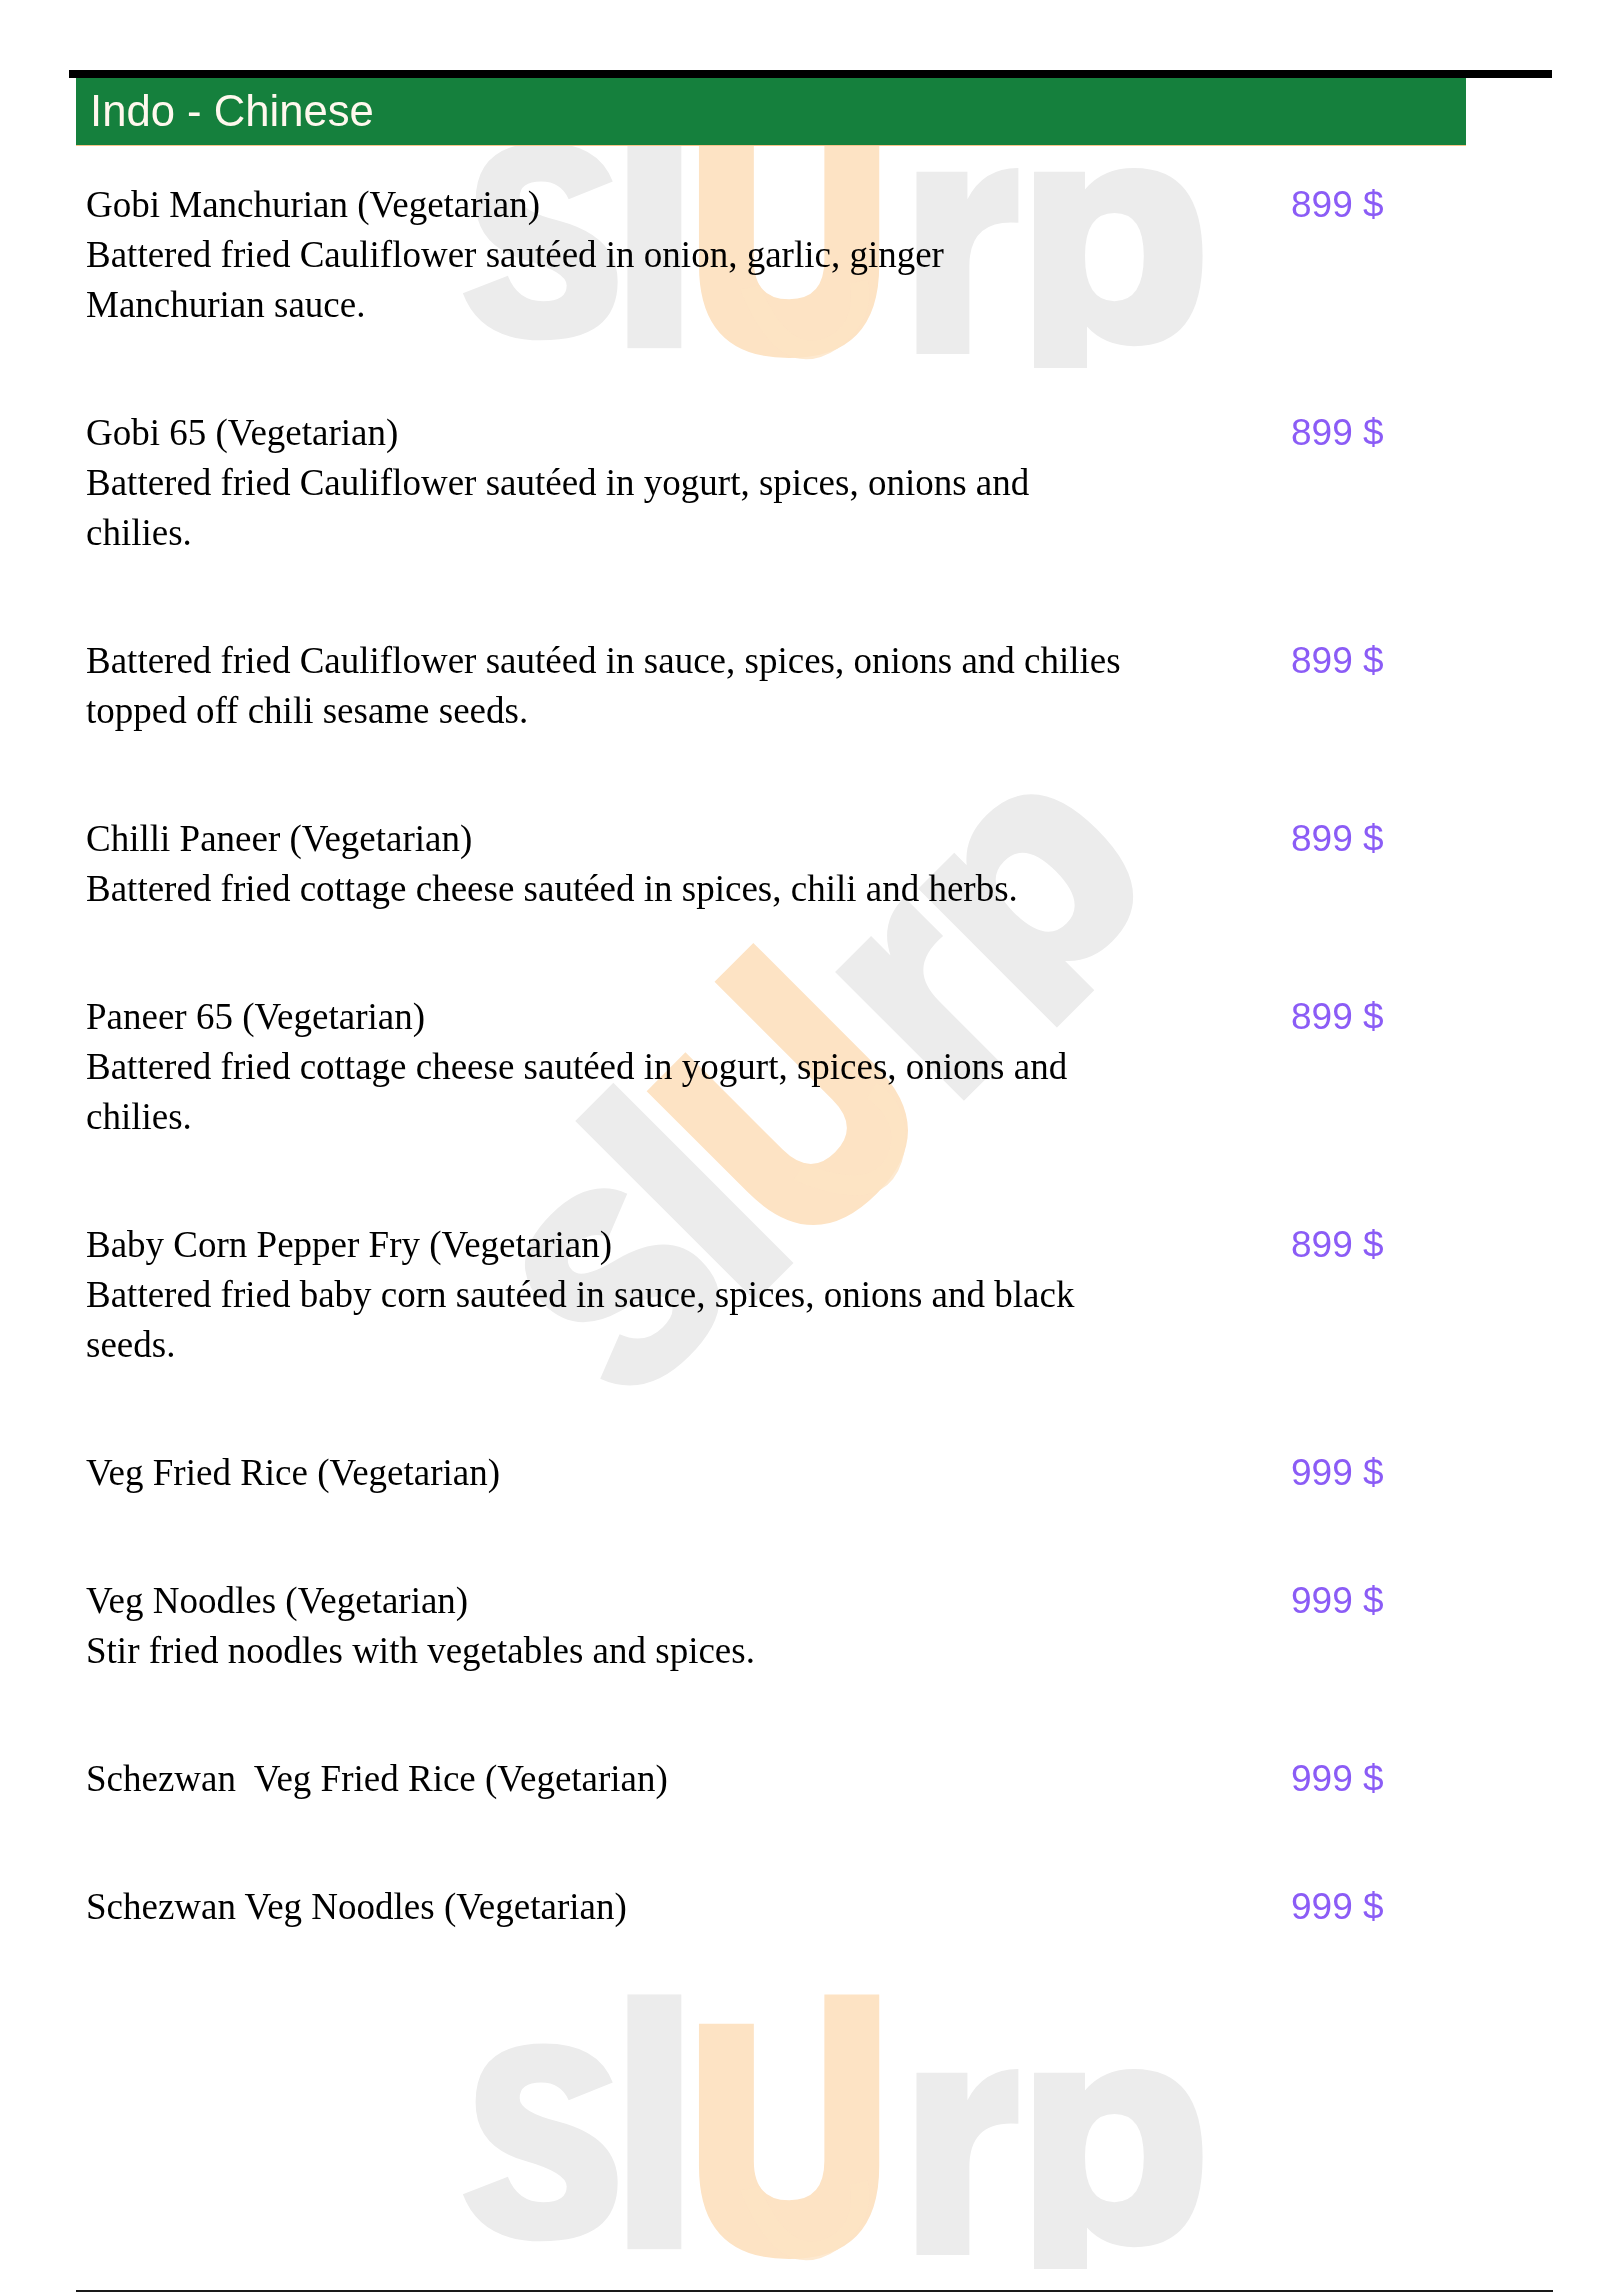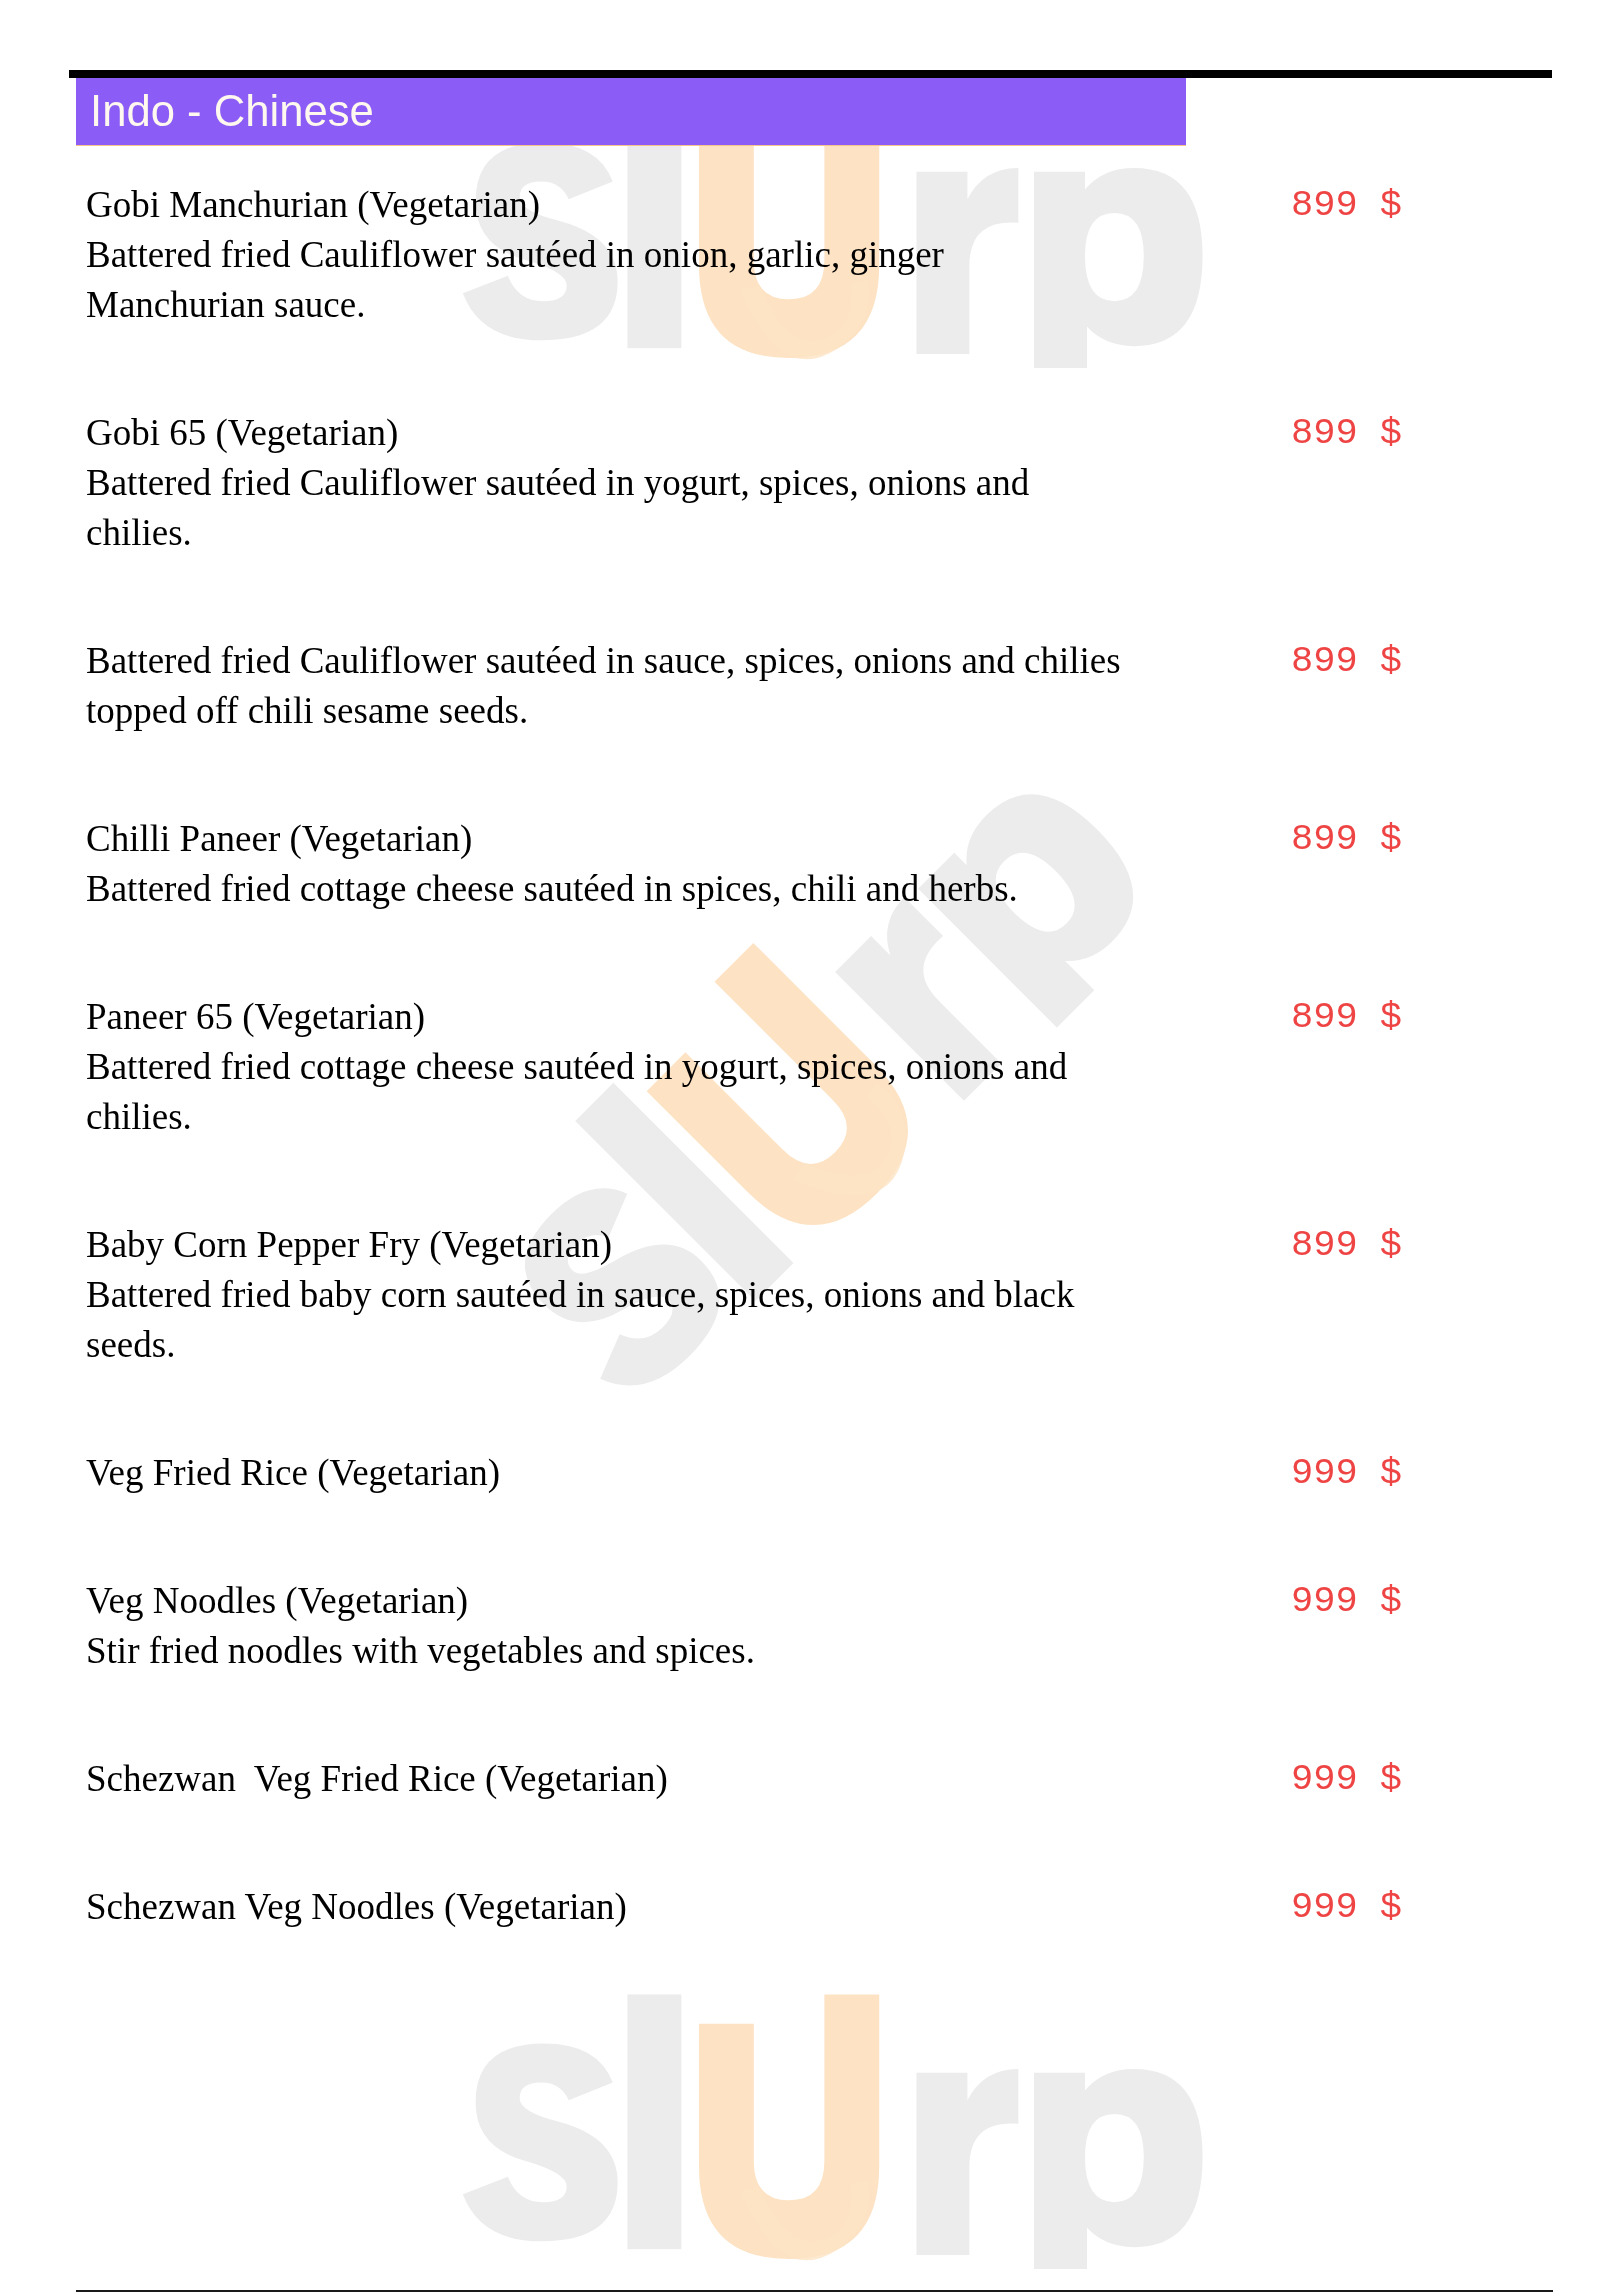--- a/index.html
+++ b/index.html
@@ -14,22 +14,22 @@
   .watermark svg { width: 100%; height: 100%; display: block; }
   .wm-top { left: 407px; top: 54px; }
   .wm-mid { left: 382px; top: 912px; transform: rotate(-45deg); transform-origin: 50% 50%; }
   .wm-bot { left: 407px; top: 1955px; }
 
   .top-rule {
     position: absolute; left: 69px; top: 70px; width: 1483px; height: 7.8px;
     background: #000000; z-index: 2;
   }
   .section-header {
-    position: absolute; left: 76px; top: 77px; width: 1110px; height: 68px;
-    background: #8b5cf6; z-index: 1;
+    position: absolute; left: 76px; top: 77px; width: 1390px; height: 68px;
+    background: #15803d; z-index: 1;
     box-shadow: 0 1px 0 #F6C48A;
   }
   .section-title {
     position: absolute; left: 13.7px; top: 3.9px;
     font-family: "Liberation Sans", sans-serif;
     font-size: 45px; line-height: 59px;
     color: #FFF8EE; white-space: nowrap;
     transform: scaleX(0.97); transform-origin: left center;
   }
 
@@ -41,22 +41,22 @@
     margin-bottom: 78px;
   }
   .item-text {
     width: 1176px;
     font-family: Liberation Serif, serif;
     font-size: 37px; line-height: 50px; color: #000000;
   }
   .item-name, .item-desc-line { display: block; white-space: pre; }
   .item-price {
     position: absolute; left: 1205px; top: 0;
-    font-family: Liberation Mono, monospace;
-    font-size: 37px; line-height: 50px; color: #ef4444; white-space: nowrap;
+    font-family: Liberation Sans, sans-serif;
+    font-size: 37px; line-height: 50px; color: #8b5cf6; white-space: nowrap;
   }
 
   .bottom-rule {
     position: absolute; left: 76px; top: 2290px; width: 1477px; height: 2.9px;
     background: #1a1a1a; z-index: 2;
   }
 </style>
 </head>
 <body>
 

